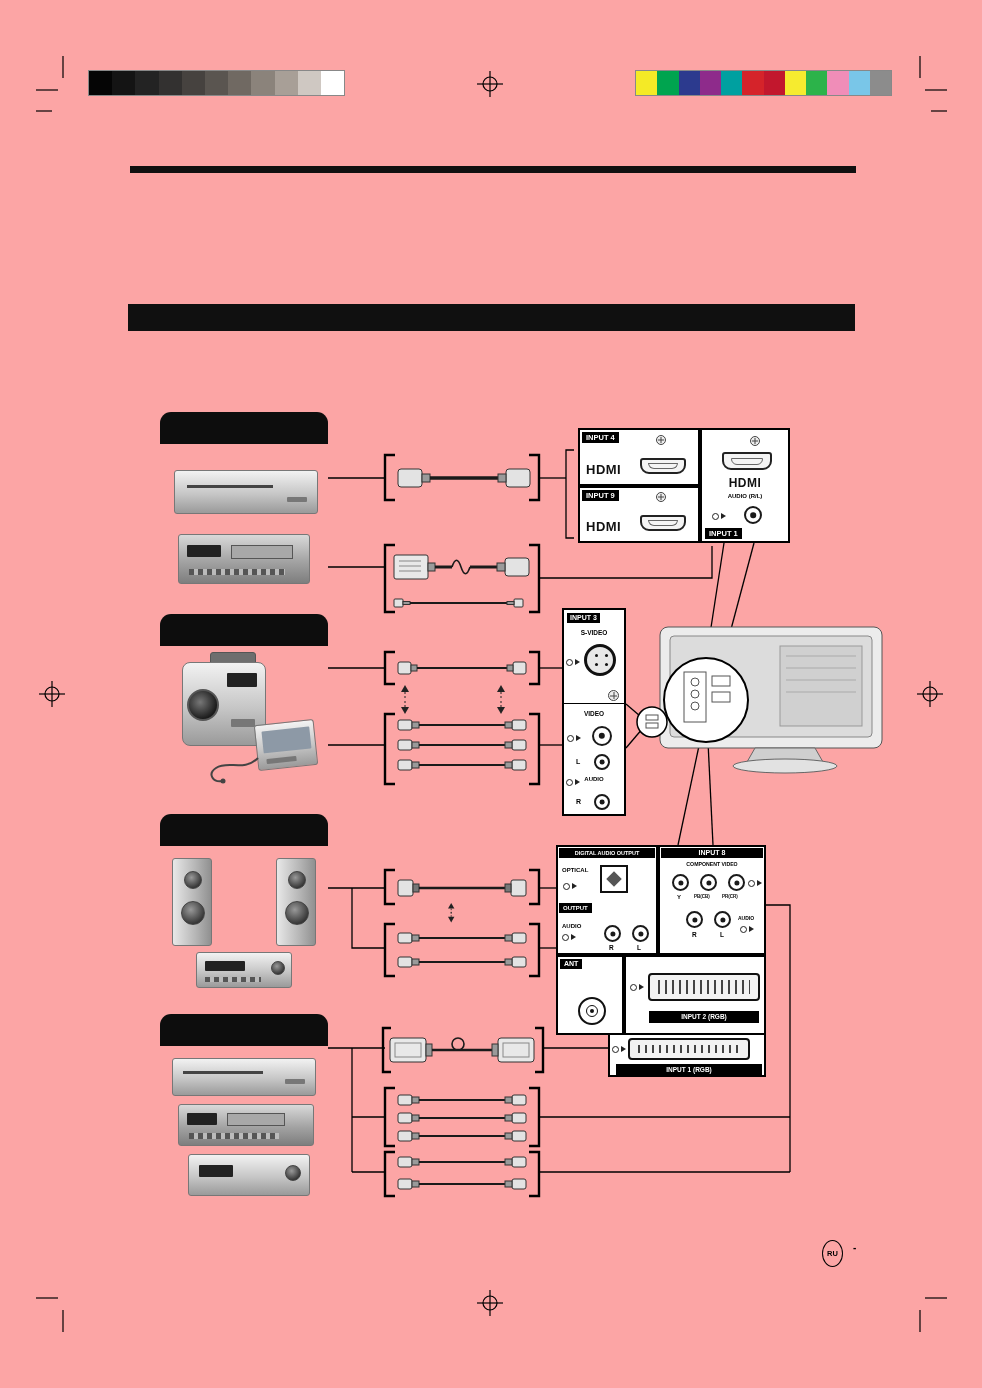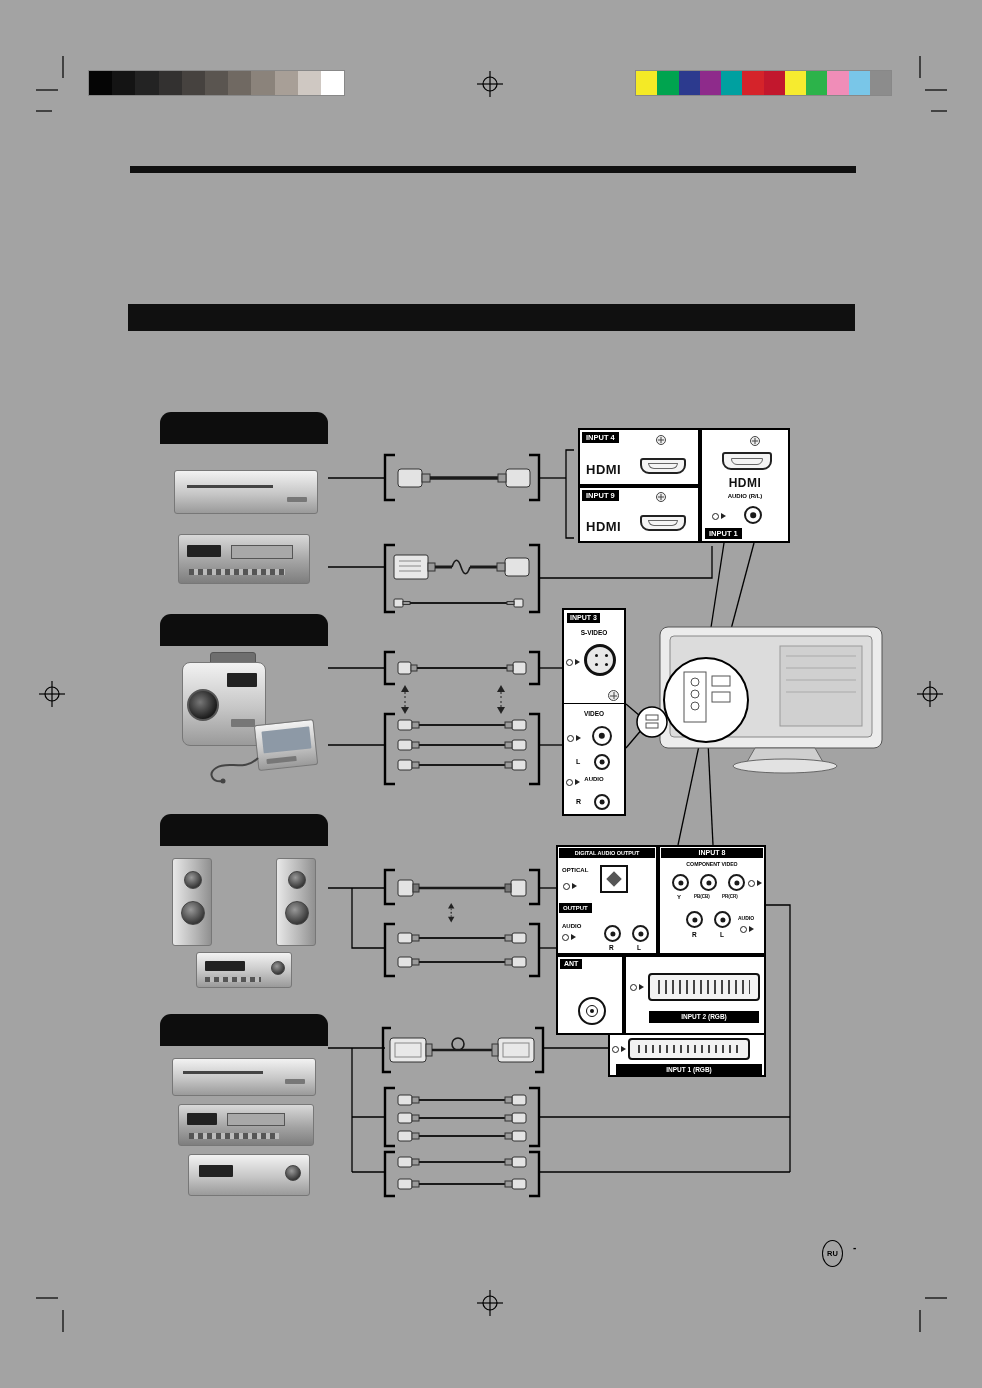--- a/index.html
+++ b/index.html
@@ -1,16 +1,16 @@
 <!DOCTYPE html>
 <html><head>
 <meta charset="utf-8">
 <style>
   html,body { margin:0; padding:0; background:#fff; }
-  .page { position:relative; width:982px; height:1388px; background:#a3a3a3;
+  .page { position:relative; width:982px; height:1388px; background:#fca5a5;
           font-family:"Liberation Sans", sans-serif; overflow:hidden; }
 
   
   .calbar { position:absolute; display:flex; border:1px solid #888; box-sizing:border-box; }
   .calbar .swatch { flex:1 1 auto; height:100%; }
 
   .rule-top { position:absolute; background:#101010; }
   .section-bar { position:absolute; background:#101010; }
 
   

